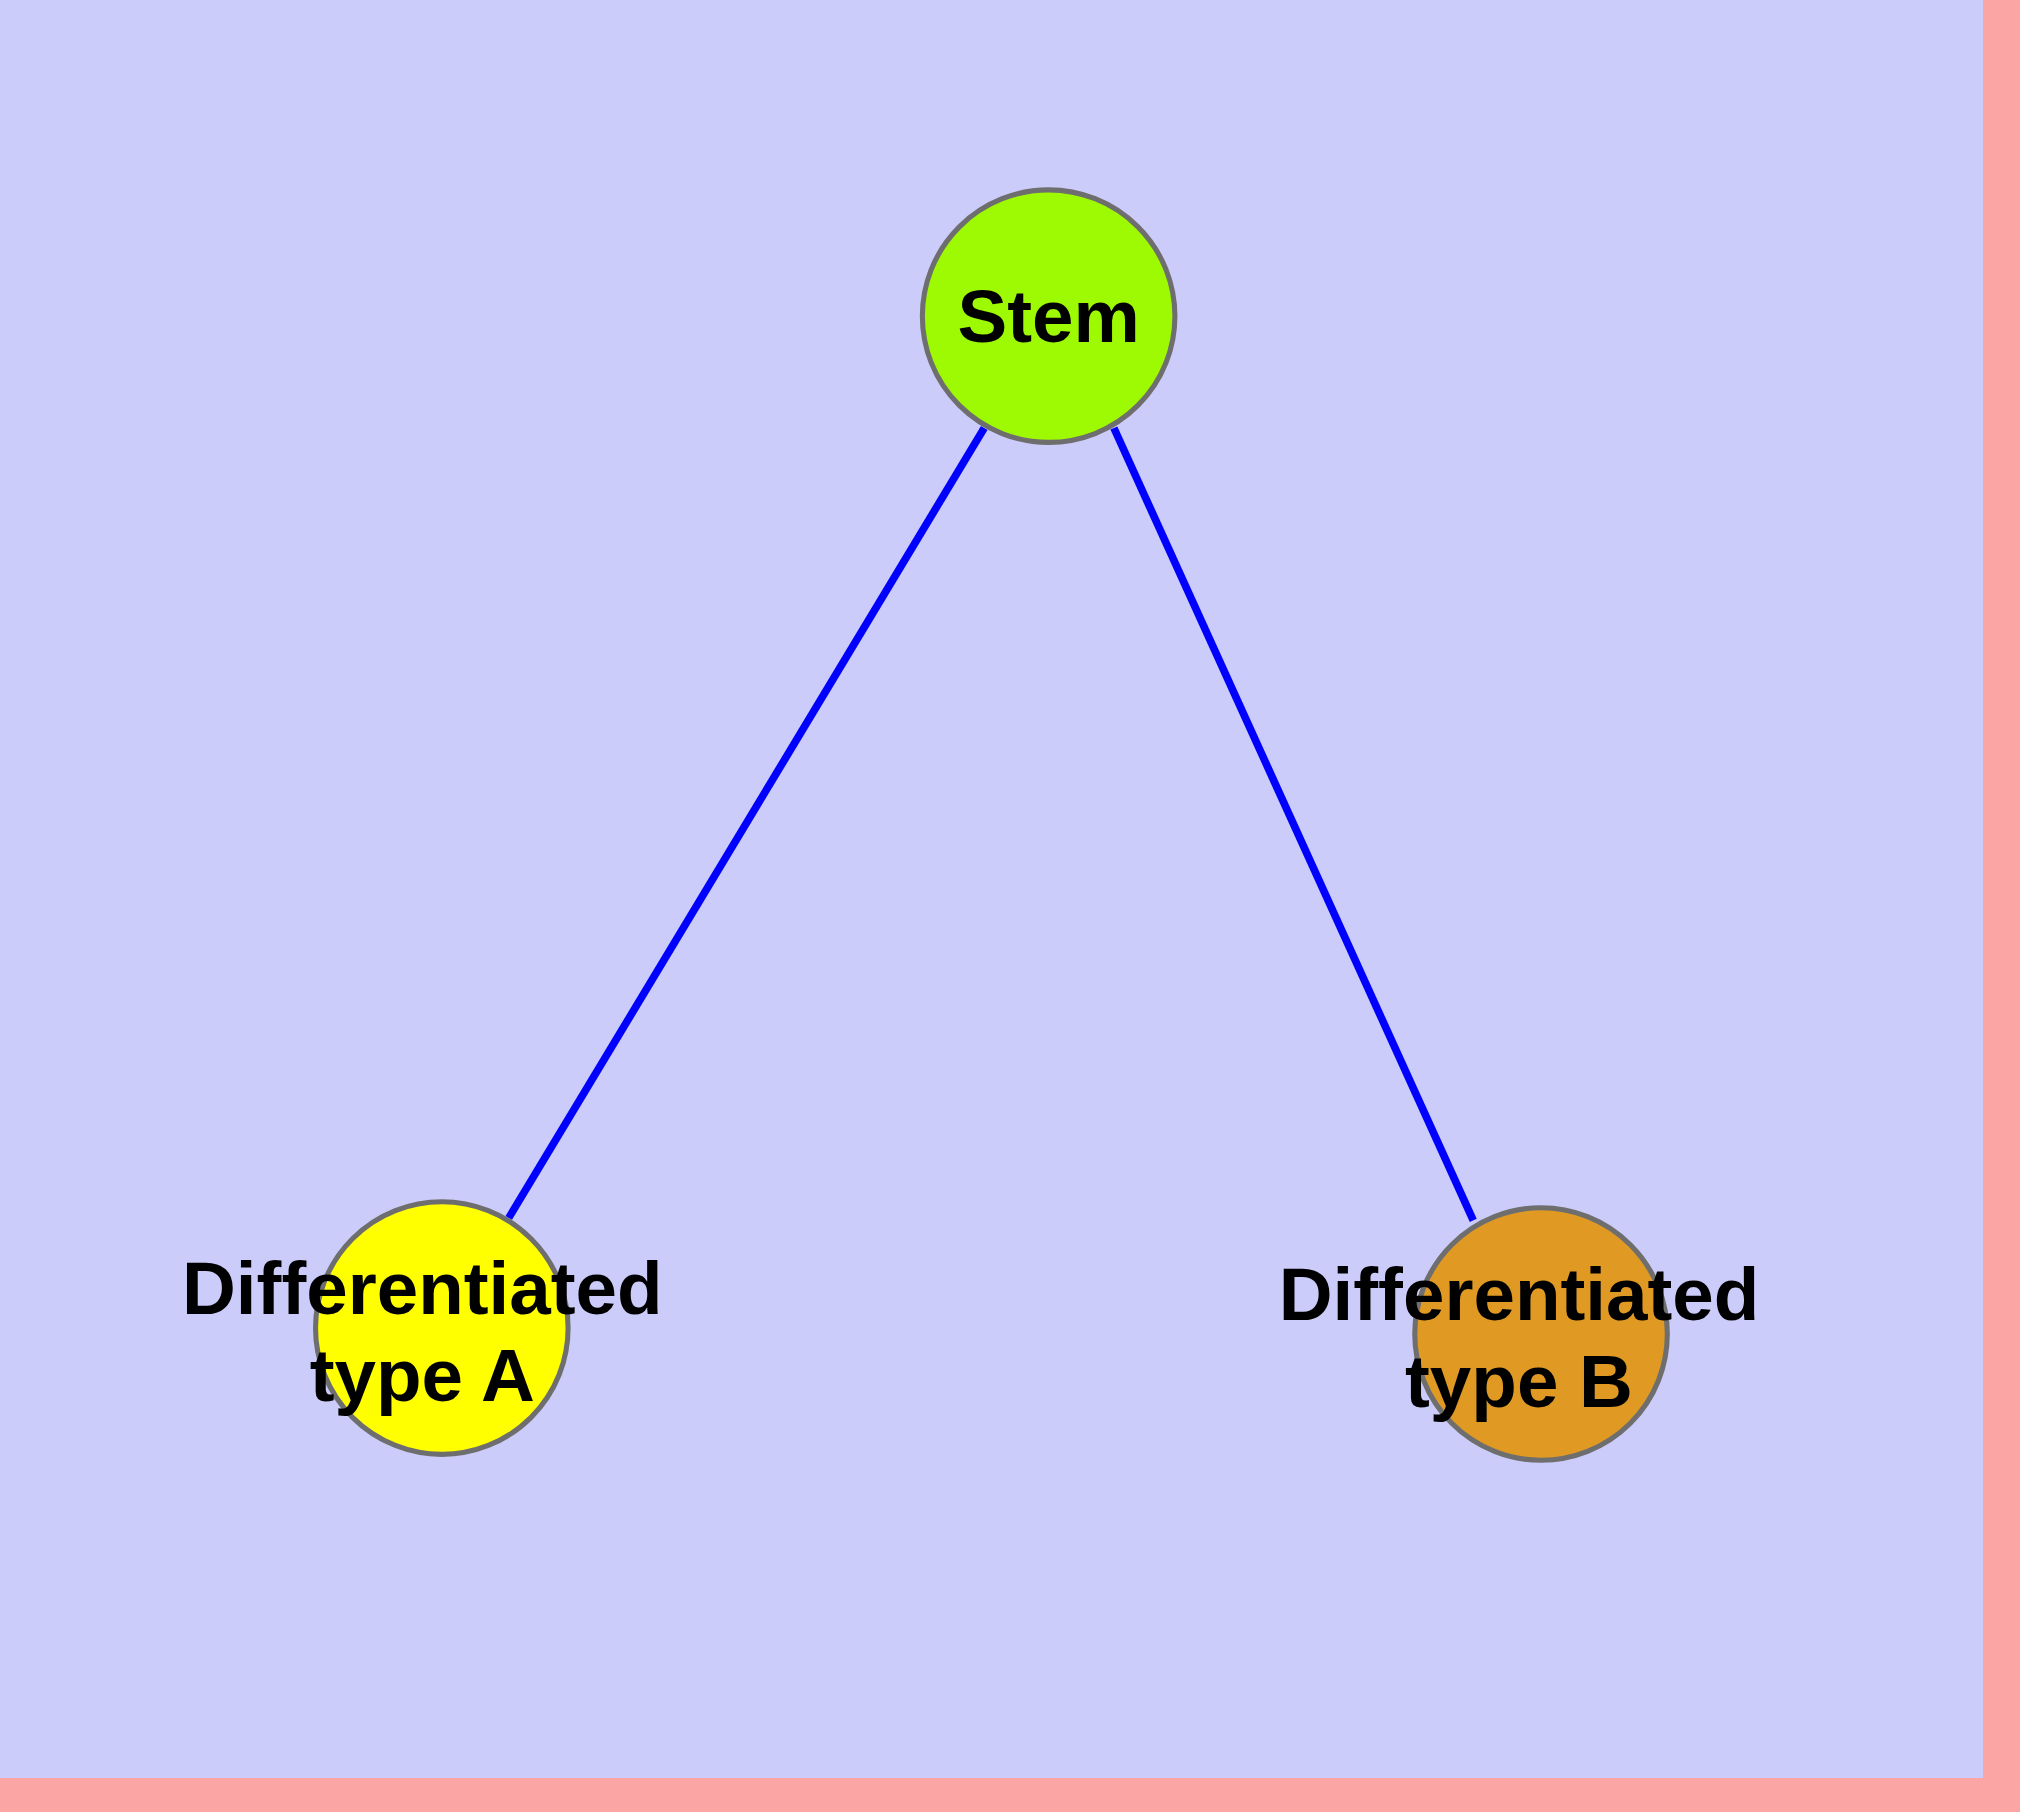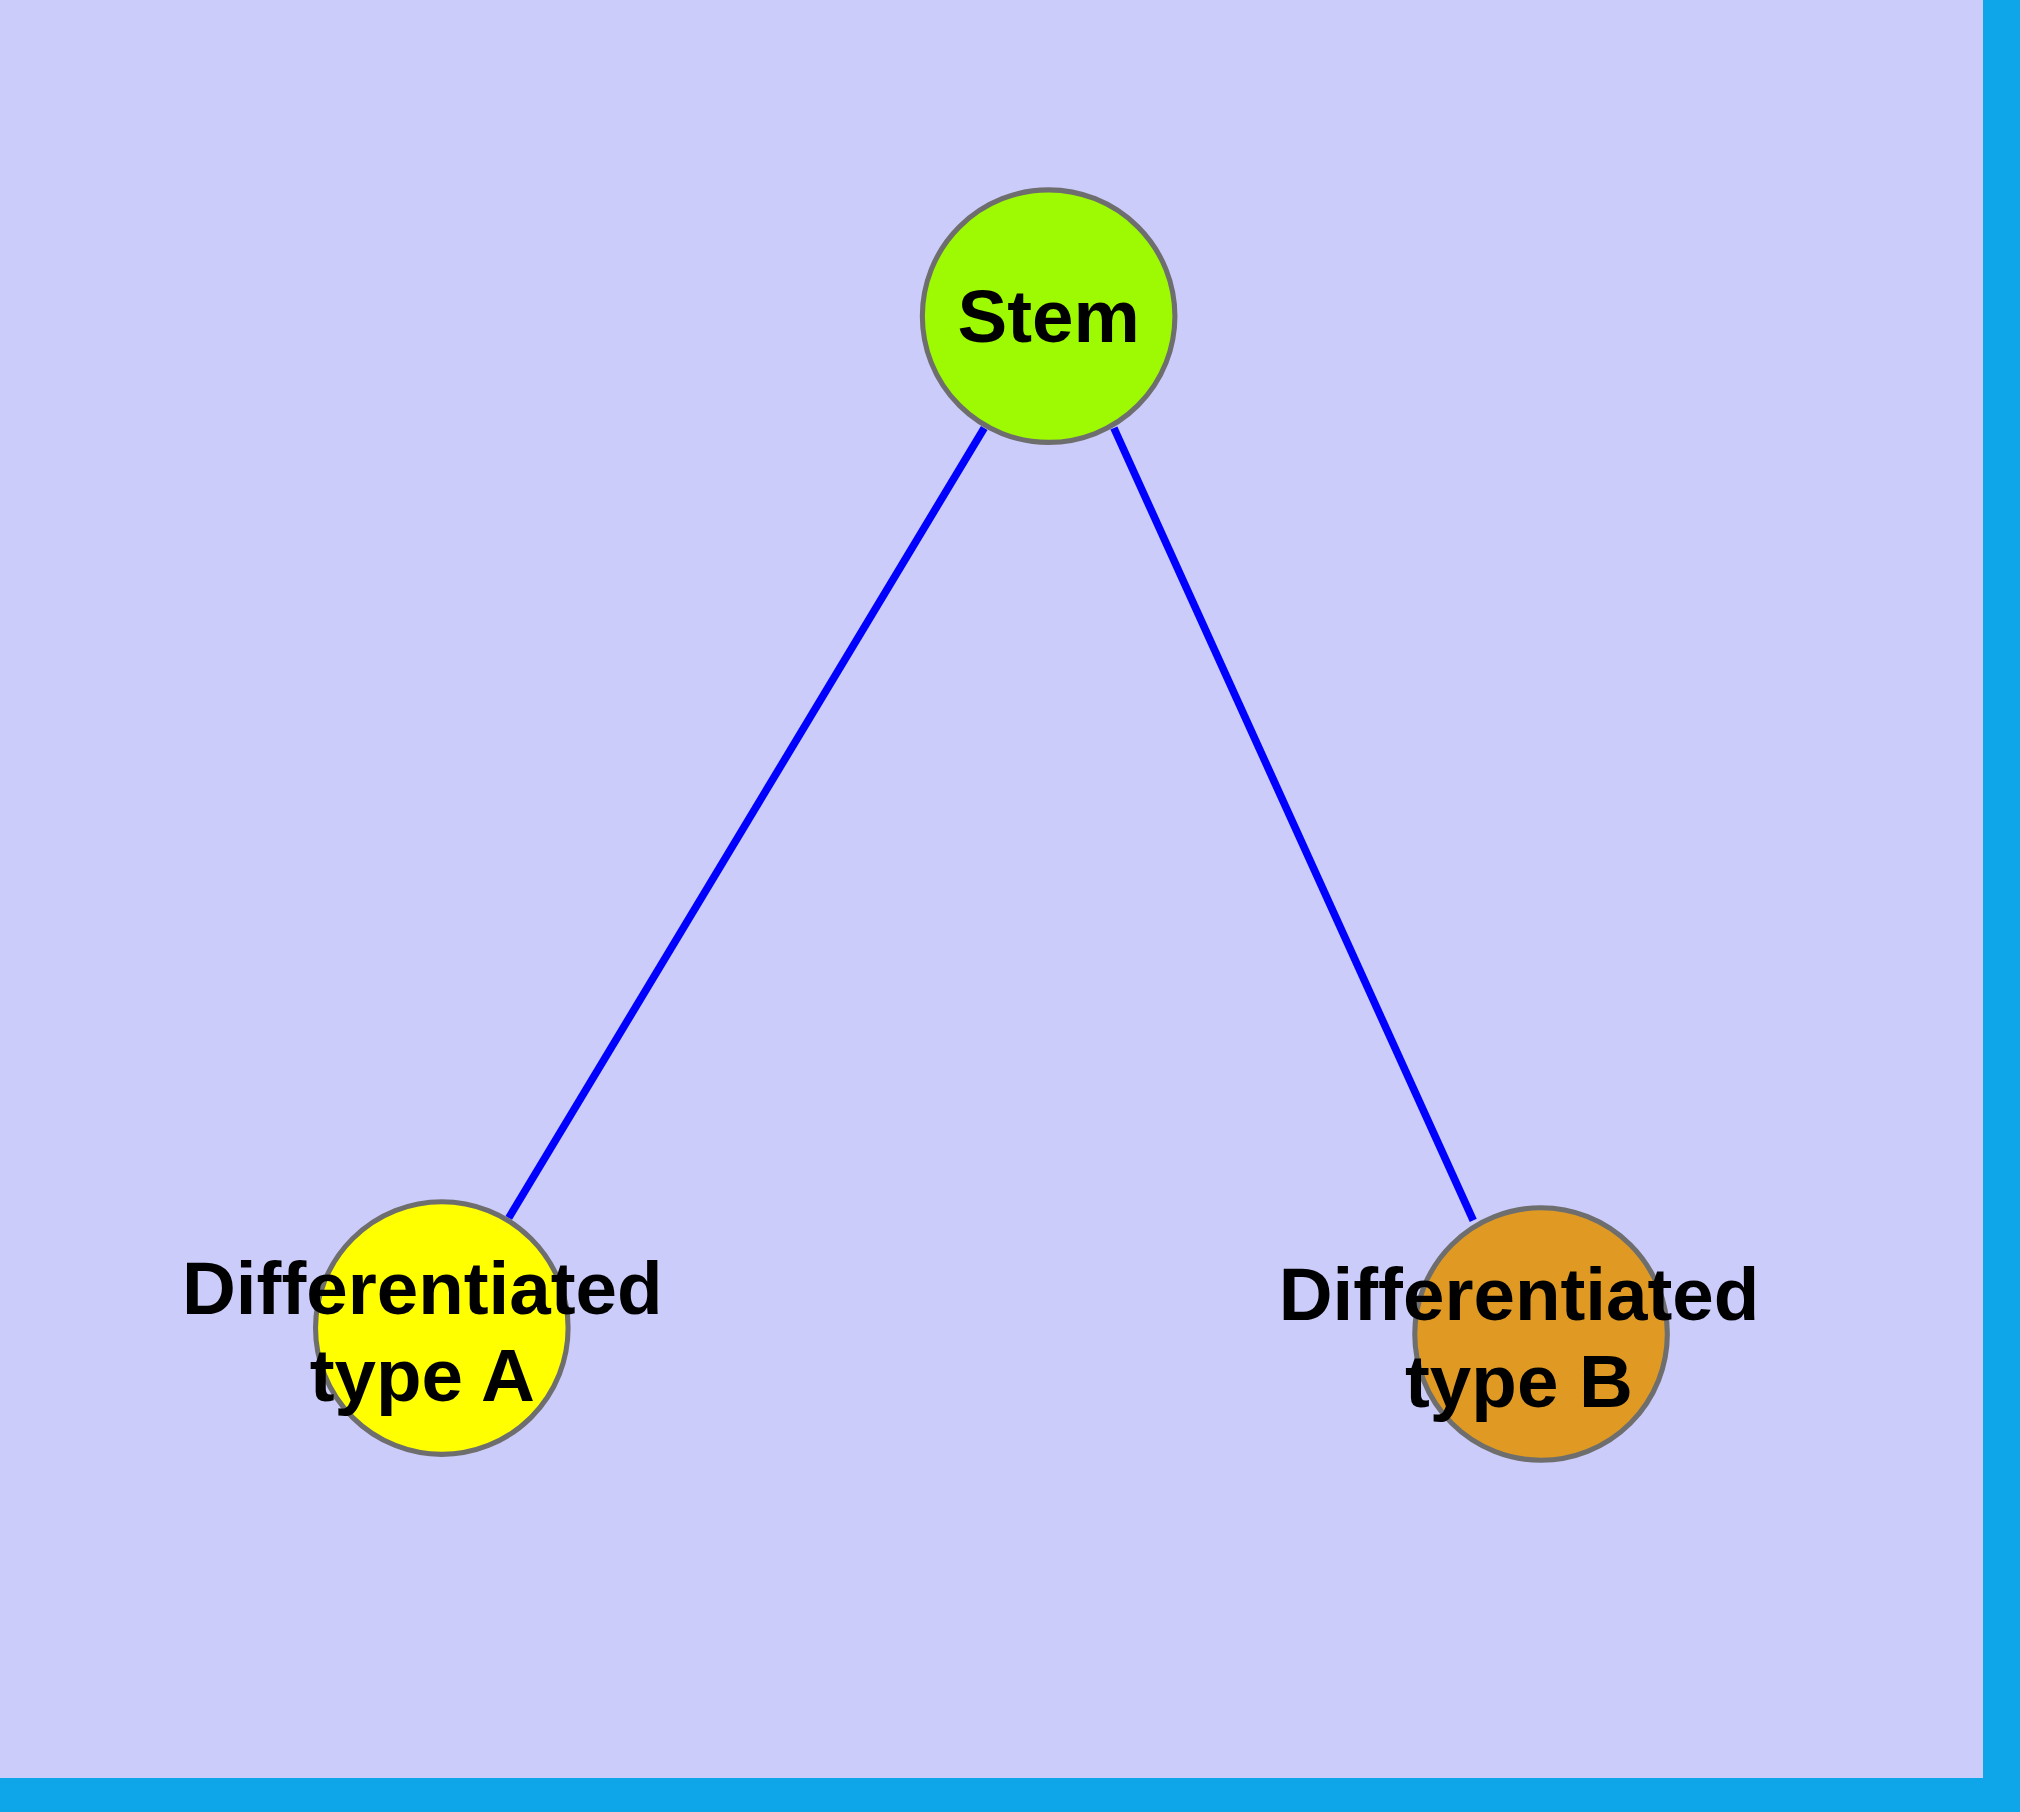--- a/index.html
+++ b/index.html
@@ -4,21 +4,21 @@
 <style>
   html, body {
     margin: 0;
     padding: 0;
     background: #ffffff;
   }
   #canvas {
     position: relative;
     width: 2021px;
     height: 1812px;
-    background: #0ea5e9;
+    background: #fca5a5;
     overflow: hidden;
     font-family: "Liberation Sans", sans-serif;
   }
   #plot-area {
     position: absolute;
     left: 0;
     top: 0;
     width: 1983px;
     height: 1778px;
     background: #ccccfa;

